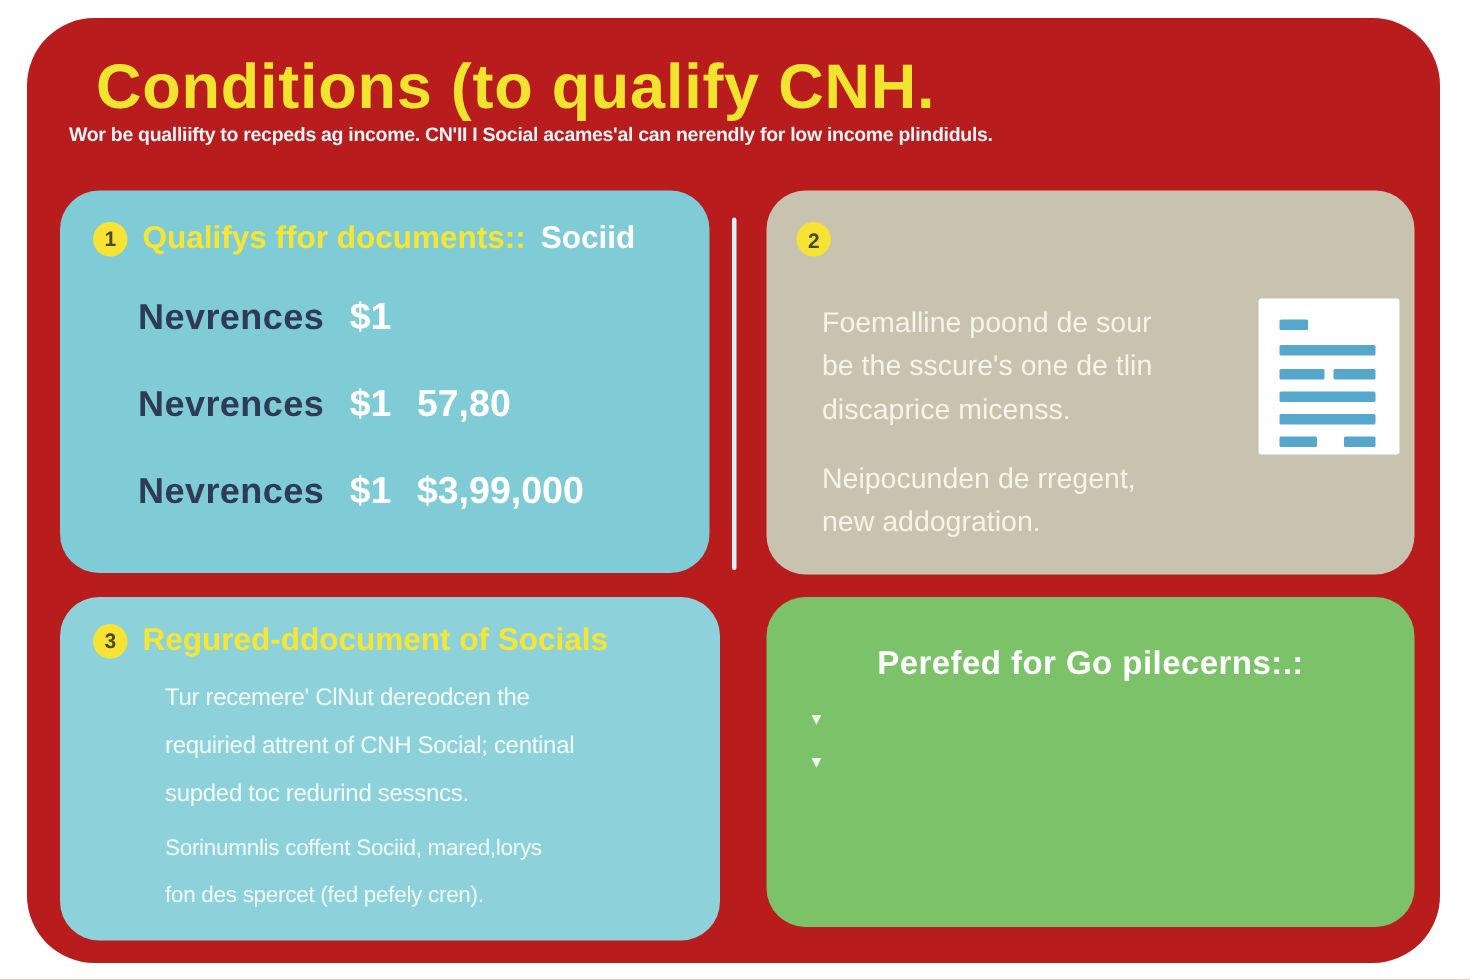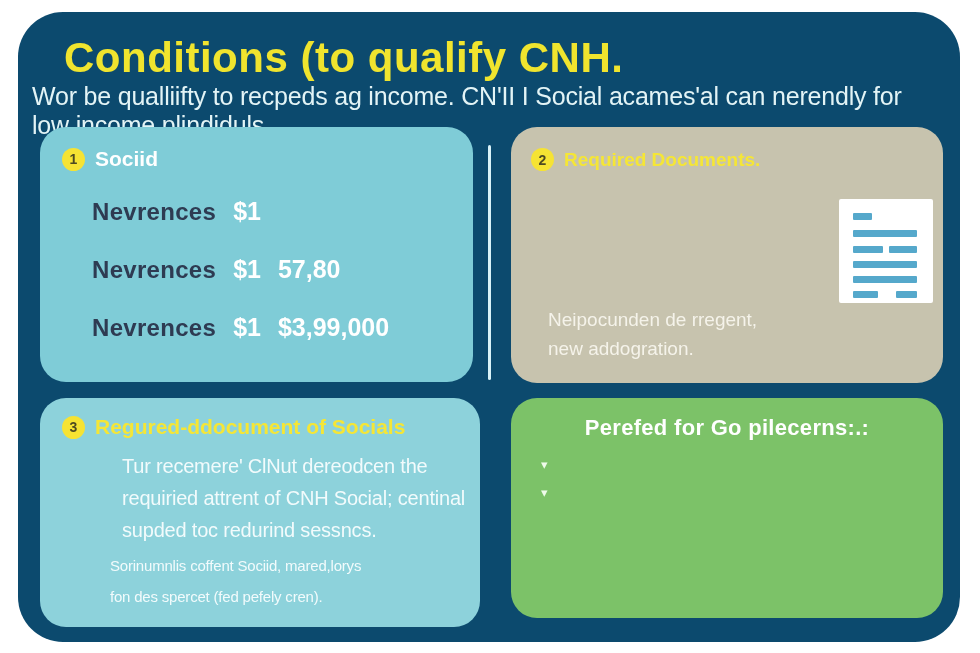--- a/index.html
+++ b/index.html
@@ -1,30 +1,30 @@
 <!DOCTYPE html>
 <html><head>
 <meta charset="utf-8">
 <style>
   * { margin: 0; padding: 0; box-sizing: border-box; }
   html, body { width: 980px; height: 653px; background: #ffffff; }
   body { font-family: "Liberation Sans", "DejaVu Sans", sans-serif; position: relative; overflow: hidden; }
 
   .card {
     position: absolute; left: 18px; top: 12px; width: 942px; height: 630px;
-    background: #0c4a6e; border-radius: 45px;
+    background: #b91c1c; border-radius: 45px;
   }
 
   .page-title {
     position: absolute; left: 46px; top: 22px; width: 860px;
     font-size: 42px; font-weight: bold; color: #f0e42e; letter-spacing: 0.5px;
   }
   .page-subtitle {
-    position: absolute; left: 14px; top: 70px; width: 880px;
-    font-size: 25px; color: #e3f4f6; letter-spacing: -0.2px;
+    position: absolute; left: 28px; top: 70px; width: 880px;
+    font-size: 13px; color: #e3f4f6; letter-spacing: -0.2px; font-weight: bold;
   }
 
   .panel { position: absolute; border-radius: 26px; }
   .panel-income   { left: 22px;  top: 115px; width: 433px; height: 255px; background: #7fccd7; }
   .panel-docs     { left: 493px; top: 115px; width: 432px; height: 256px; background: #c7c3ae; }
   .panel-social   { left: 22px;  top: 386px; width: 440px; height: 229px; background: #8dd2db; }
   .panel-benefits { left: 493px; top: 386px; width: 432px; height: 220px; background: #7cc268; }
 
   .divider {
     position: absolute; left: 470px; top: 133px; width: 3px; height: 235px;
@@ -70,49 +70,50 @@
   .dl2  { left: 14px; top: 31px; width: 64px; }
   .dl3a { left: 14px; top: 47px; width: 30px; }
   .dl3b { left: 50px; top: 47px; width: 28px; }
   .dl4  { left: 14px; top: 62px; width: 64px; }
   .dl5  { left: 14px; top: 77px; width: 64px; }
   .dl6a { left: 14px; top: 92px; width: 25px; }
   .dl6b { left: 57px; top: 92px; width: 21px; }
 
   
   .social-body-1 {
-    position: absolute; left: 82px; top: 52px; width: 380px;
-    font-size: 20px; line-height: 32px; color: #f2fbfc; white-space: pre-line; letter-spacing: -0.2px;
+    position: absolute; left: 70px; top: 52px; width: 380px;
+    font-size: 16px; line-height: 32px; color: #f2fbfc; white-space: pre-line; letter-spacing: -0.2px;
   }
   .social-body-2 {
     position: absolute; left: 70px; top: 152px; width: 380px;
     font-size: 15px; line-height: 31px; color: #f2fbfc; white-space: pre-line; letter-spacing: -0.2px;
   }
 
   
   .benefits-title {
-    margin-top: 17px; text-align: center;
+    margin-top: 31px; text-align: center;
     font-size: 22px; font-weight: bold; color: #ffffff; letter-spacing: 0.3px;
   }
   .bullets { margin: 12px 0 0 30px; list-style: none; }
   .bullet { display: flex; gap: 12px; margin-bottom: 9px; }
   .bullet-marker { flex: 0 0 auto; font-size: 13px; color: #eefbea; margin-top: 4px; }
   .bullet-text { font-size: 19px; line-height: 27px; color: #eefbea; white-space: pre-line; }
 </style>
 </head>
 <body>
 
 <div class="card">
 
   <h1 class="page-title">Conditions (to qualify CNH.</h1>
   <p class="page-subtitle">Wor be qualliifty to recpeds ag income. CN'II I Social acames'al can nerendly for low income plindiduls.</p>
 
   <section class="panel panel-income">
     <div class="panel-header">
       <span class="badge">1</span>
+      <span>Qualifys ffor documents::</span>
       <span class="title-white">Sociid</span>
     </div>
     <div class="rows">
       <div class="row">
         <span class="row-label">Nevrences</span>
         <span class="row-cur">$1</span>
       </div>
       <div class="row">
         <span class="row-label">Nevrences</span>
         <span class="row-cur">$1</span>
@@ -124,22 +125,24 @@
         <span class="row-amount">$3,99,000</span>
       </div>
     </div>
   </section>
 
   <div class="divider"></div>
 
   <section class="panel panel-docs">
     <div class="panel-header">
       <span class="badge">2</span>
-      <span>Required Documents.</span>
     </div>
+    <p class="docs-body">Foemalline poond de sour
+be the sscure's one de tlin
+discaprice micenss.</p>
     <p class="docs-body-2">Neipocunden de rregent,
 new addogration.</p>
     <div class="doc-icon">
       <span class="dl dl1"></span>
       <span class="dl dl2"></span>
       <span class="dl dl3a"></span>
       <span class="dl dl3b"></span>
       <span class="dl dl4"></span>
       <span class="dl dl5"></span>
       <span class="dl dl6a"></span>

